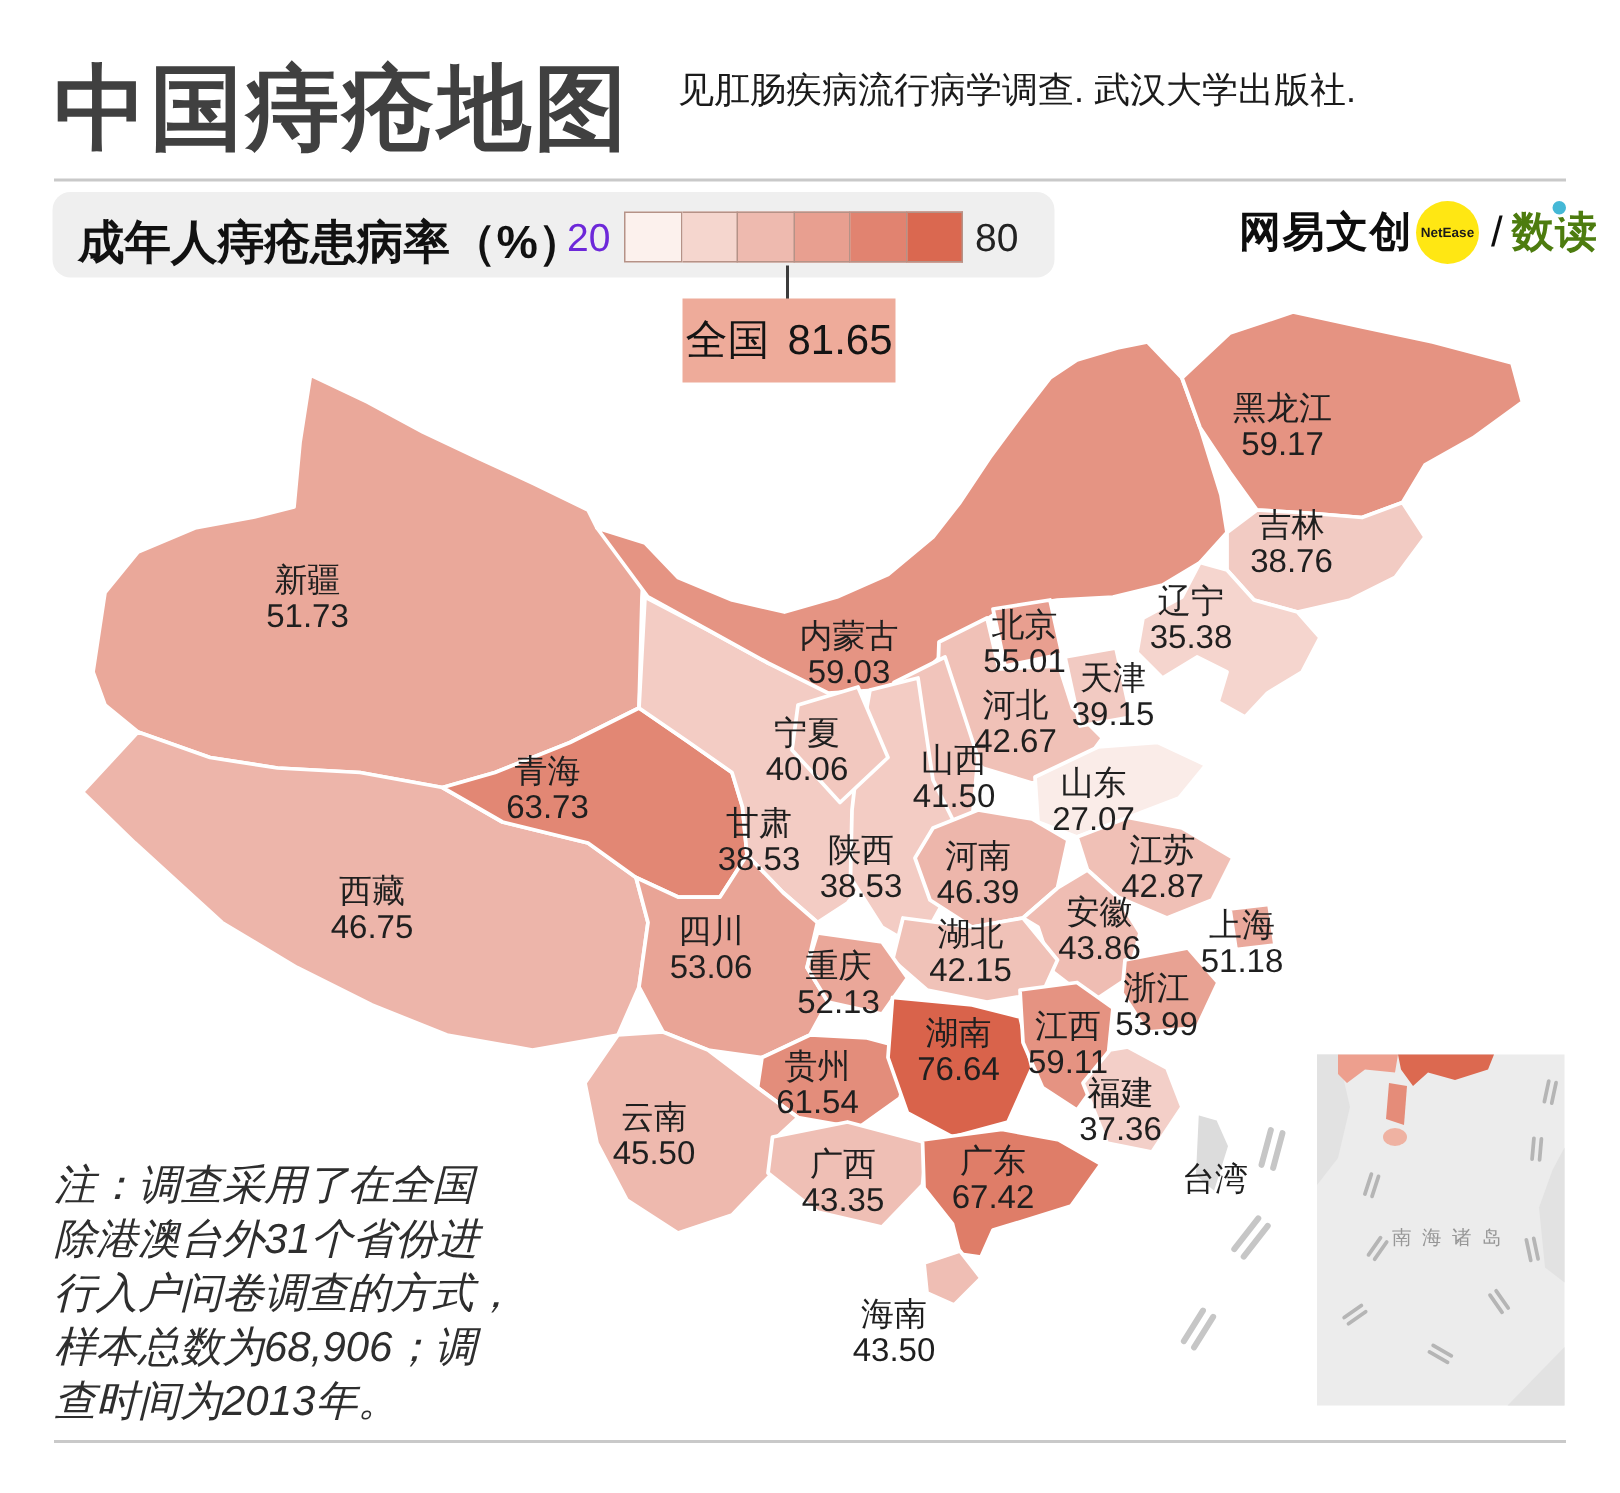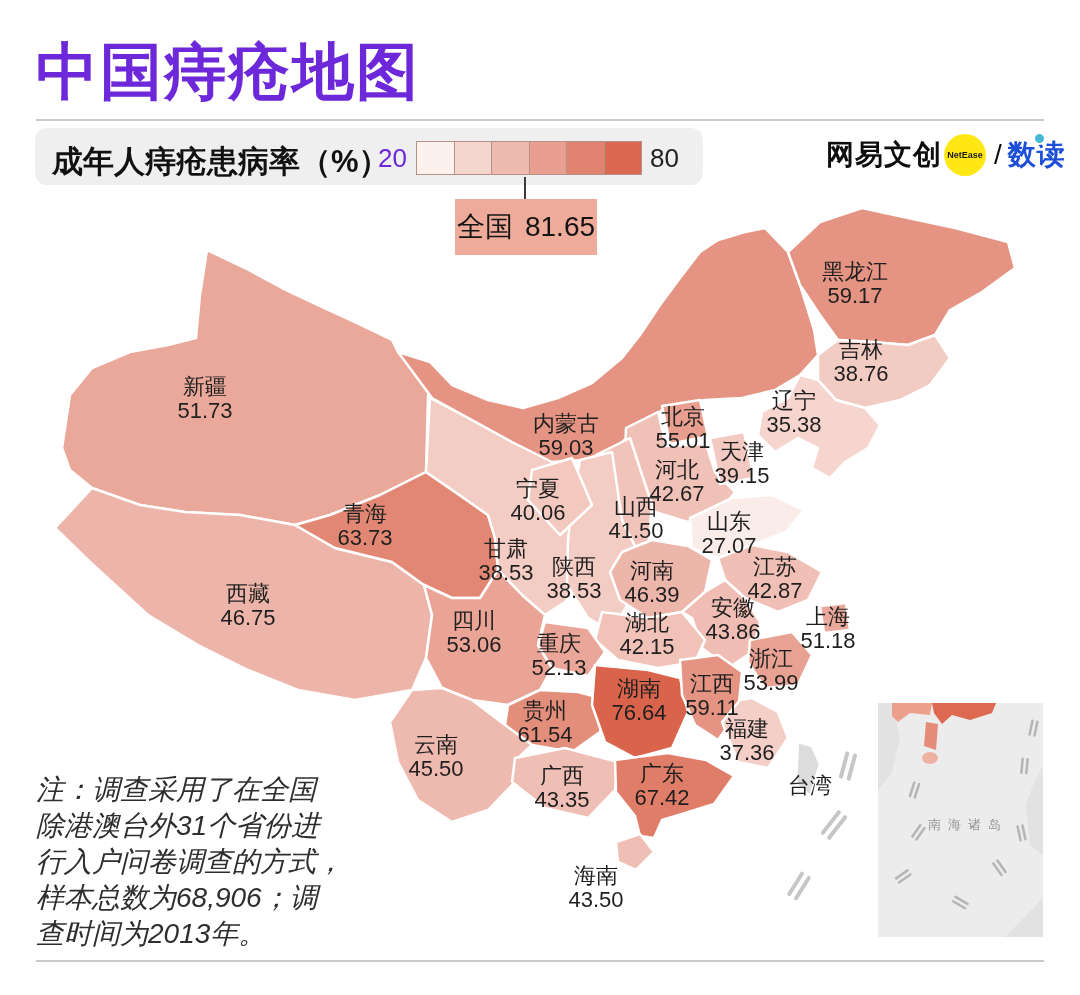--- a/index.html
+++ b/index.html
@@ -1,19 +1,19 @@
 <!DOCTYPE html>
 <html><head>
 <meta charset="utf-8">
 <style>
   html,body{margin:0;padding:0;background:#fff;}
   .page{position:relative;width:1080px;height:995px;background:#ffffff;overflow:hidden;
         font-family:"Liberation Sans","DejaVu Sans",sans-serif;color:#111;}
   .abs{position:absolute;}
-  .title{left:36px;top:30px;font-size:62px;font-weight:900;letter-spacing:2px;color:#6d28d9;}
+  .title{left:36px;top:30px;font-size:62px;font-weight:900;letter-spacing:2px;color:#404040;}
   .source{left:452px;top:44px;width:600px;font-size:24px;line-height:33px;color:#1b1b1b;}
   .rule{left:36px;width:1008px;height:2px;background:#c9c9c9;}
   .rule-top{top:119px;}
   .rule-bottom{top:960px;}
   .legend-panel{left:35px;top:128px;width:668px;height:57px;background:#efefef;border-radius:12px;}
   .legend-label{left:52px;top:141px;font-size:31px;font-weight:700;color:#111;}
   .legend-min{left:378px;top:143px;font-size:26px;color:#6d28d9;}
   .legend-max{left:650px;top:143px;font-size:26px;color:#222;}
   .legend-bar{left:416px;top:141px;width:226px;height:34px;display:flex;}
   .legend-cell{flex:1;border:1px solid #b59287;border-left-width:0;}
@@ -21,35 +21,36 @@
   .callout-line{left:524px;top:177px;width:2px;height:23px;background:#3c3c3c;}
   .callout-box{left:455px;top:199px;width:142px;height:56px;background:#eeab9a;
                display:flex;align-items:center;justify-content:center;font-size:28px;color:#141414;}
   .callout-box .v{margin-left:12px;}
   .logo{left:826px;top:133px;height:44px;display:flex;align-items:center;}
   .logo-brand{font-size:28px;font-weight:800;color:#0d0d0d;letter-spacing:1px;}
   .logo-circle{width:42px;height:42px;border-radius:50%;background:#ffe713;margin-left:2px;
                display:flex;align-items:center;justify-content:center;}
   .logo-circle span{font-size:9px;font-weight:800;color:#1a1a1a;}
   .logo-slash{font-size:28px;font-weight:300;color:#0d0d0d;margin:0 6px 0 8px;}
-  .logo-sub{position:relative;font-size:28px;font-weight:800;color:#1d4ed8;letter-spacing:1px;}
+  .logo-sub{position:relative;font-size:28px;font-weight:800;color:#4d7c0f;letter-spacing:1px;}
   .logo-dot{position:absolute;top:-4px;right:20px;width:9px;height:9px;border-radius:50%;
             background:#45b8d6;border:2px solid #fff;}
   .note{left:36px;top:772px;width:370px;font-size:28px;line-height:36px;font-weight:500;color:#2e2e2e;}
   .note div{white-space:nowrap;font-style:italic;}
   svg text{font-family:"Liberation Sans","DejaVu Sans",sans-serif;}
   .map-svg{left:0;top:0;}
 </style>
 </head>
 <body>
 
 <div class="page">
 
   <div class="abs title">中国痔疮地图</div>
   <div class="abs source">
+    <div>见肛肠疾病流行病学调查. 武汉大学出版社.</div>
   </div>
 
   <div class="abs rule rule-top"></div>
 
   <div class="abs legend-panel"></div>
   <div class="abs legend-label">成年人痔疮患病率（%）</div>
   <div class="abs legend-min">20</div>
   <div class="abs legend-bar" id="legend-bar">
       <div class="legend-cell" style="background: rgb(252, 241, 237);"></div>
       <div class="legend-cell" style="background: rgb(245, 214, 206);"></div>

